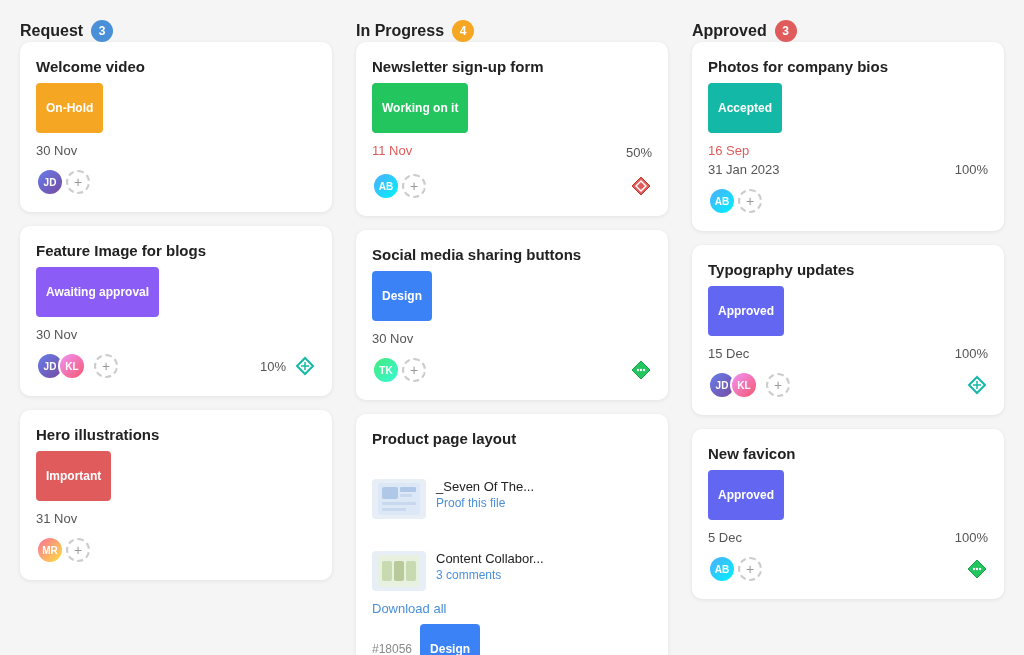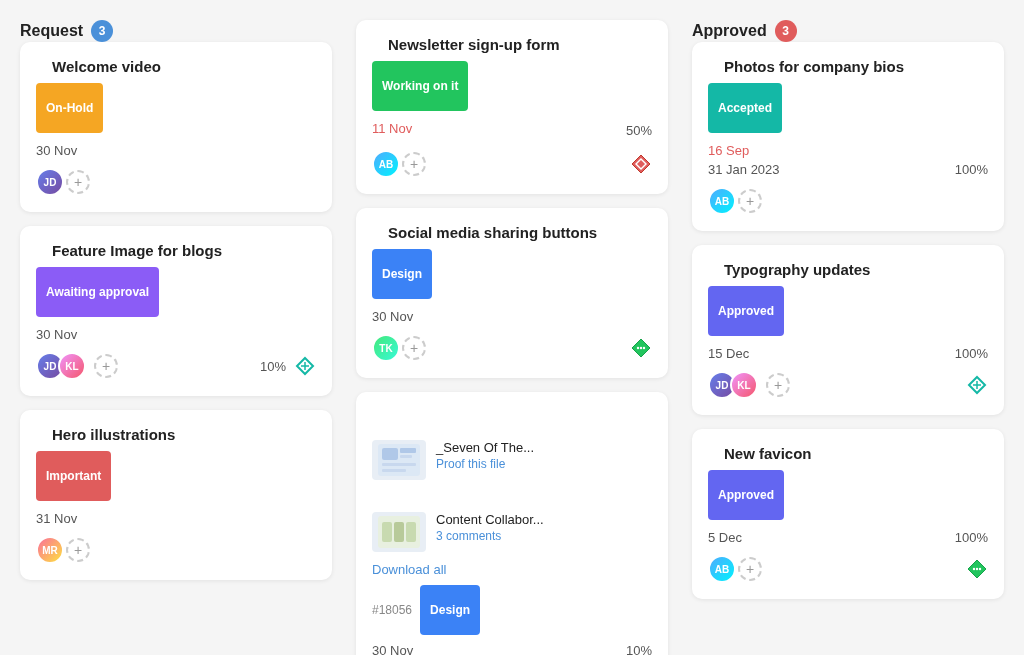--- a/index.html
+++ b/index.html
@@ -43,21 +43,20 @@
       border-radius: 10px;
       padding: 16px;
       margin-bottom: 14px;
       box-shadow: 0 1px 4px rgba(0,0,0,0.08);
     }
     .card-title {
       font-size: 15px;
       font-weight: 600;
       color: #222;
       margin-bottom: 8px;
-      margin-left: 16px;
     }
     .tag {
       display: inline-block;
       padding: 18px 10px;
       border-radius: 4px;
       font-size: 12px;
       font-weight: 600;
       margin-bottom: 10px;
     }
     .tag-orange { background: #f5a623; color: #fff; }
@@ -241,20 +240,24 @@
       <div class="card-footer">
         <div class="avatars">
           <div class="avatar-img avatar-img-5">MR</div>
           <button class="add-btn">+</button>
         </div>
       </div>
     </div>
   </div>
 
   <div>
+    <div class="column-header">
+      <span>In Progress</span>
+      <span class="badge badge-yellow">4</span>
+    </div>
 
     <div class="card">
       <div class="card-title">Newsletter sign-up form</div>
       <span class="tag tag-green">Working on it</span>
       <div style="display:flex; justify-content:space-between; align-items:center; margin-bottom:10px;">
         <div class="card-date-red">11 Nov</div>
         <span class="percent">50%</span>
       </div>
       <div class="card-footer">
         <div class="avatars">
@@ -285,20 +288,21 @@
             <polygon points="11,2 20,11 11,20 2,11" fill="#22c55e" stroke="#16a34a" stroke-width="1"></polygon>
             <circle cx="8" cy="11" r="1.2" fill="#fff"></circle>
             <circle cx="11" cy="11" r="1.2" fill="#fff"></circle>
             <circle cx="14" cy="11" r="1.2" fill="#fff"></circle>
           </svg>
         </span>
       </div>
     </div>
 
     <div class="card">
+      <div class="card-title">Product page layout</div>
 
       <div class="file-row">
         <div class="file-thumb">
           <svg width="42" height="32" viewBox="0 0 42 32">
             <rect width="42" height="32" fill="#dce8f5" rx="3"></rect>
             <rect x="4" y="4" width="16" height="12" fill="#b0c8e8" rx="2"></rect>
             <rect x="22" y="4" width="16" height="5" fill="#b0c8e8" rx="1"></rect>
             <rect x="22" y="11" width="12" height="3" fill="#c8d8ee" rx="1"></rect>
             <rect x="4" y="19" width="34" height="3" fill="#c8d8ee" rx="1"></rect>
             <rect x="4" y="25" width="24" height="3" fill="#c8d8ee" rx="1"></rect>

